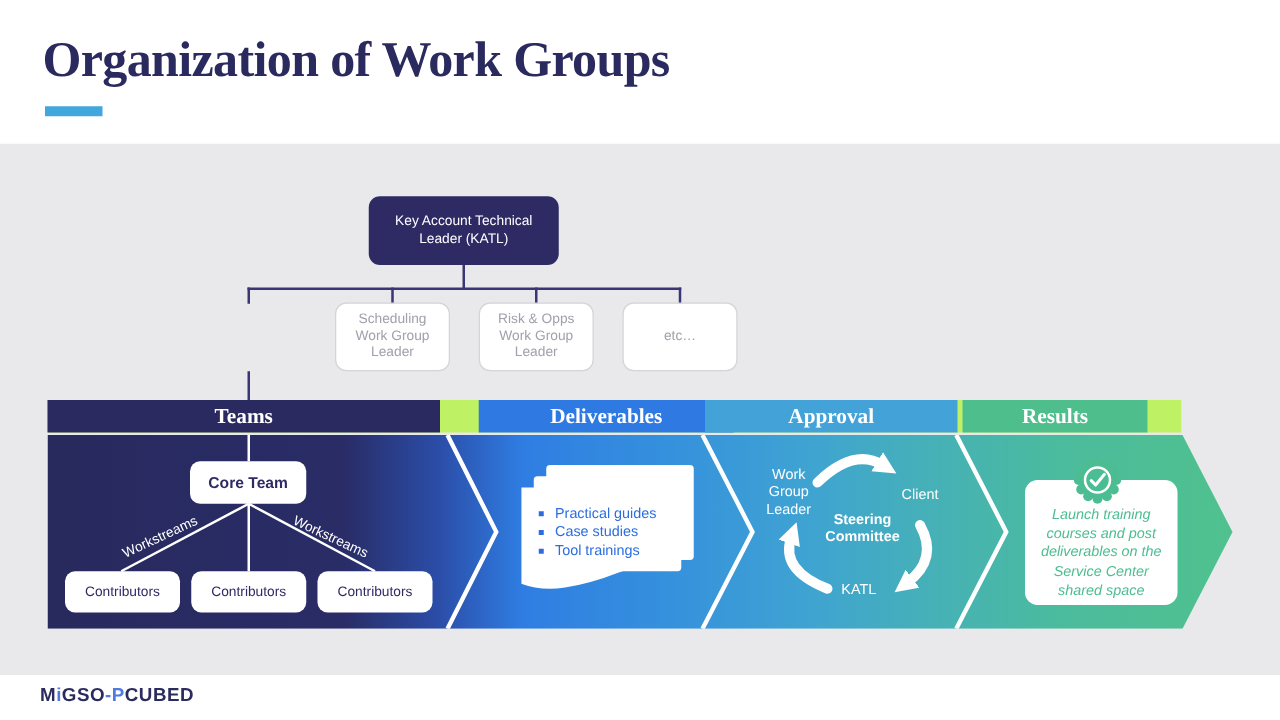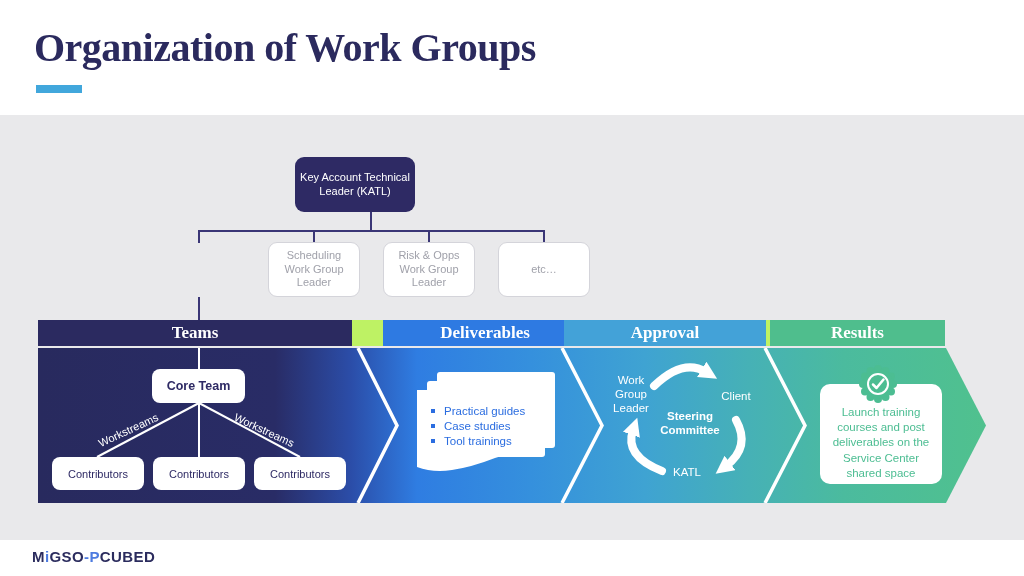--- a/index.html
+++ b/index.html
@@ -18,42 +18,42 @@
     position:absolute; left:36px; top:85px; width:46px; height:8px; background:#41a7dc;
   }
   
   .content-bg { position:absolute; left:0; top:115px; width:1024px; height:425px; background:#e9e9eb; }
 
   
   .org-box {
     position:absolute; border-radius:9px; display:flex; align-items:center; justify-content:center;
     text-align:center; font-size:11px; line-height:1.25; padding:4px;
   }
-  .org-root { left:295px; top:157px; width:120px; height:55px; background:#2e2a64; color:#ffffff; }
+  .org-root { left:295px; top:157px; width:152px; height:55px; background:#2e2a64; color:#ffffff; }
   .org-child { width:92px; height:55px; top:242px; background:#ffffff; }
   .org-child.hl { border:2px solid #2e2a64; color:#2e2a64; }
   .org-child.dim { border:1px solid #d4d4da; color:#a0a1aa; }
   .c0 { left:153px; } .c1 { left:268px; } .c2 { left:383px; } .c3 { left:498px; }
   .conn { position:absolute; background:#3a3676; }
   .conn-v-root { left:370px; top:212px; width:2px; height:19px; }
   .conn-h     { left:198px; top:230px; width:347px; height:2px; }
   .conn-stub  { top:230px; width:2px; height:13px; }
   .s0 { left:198px; } .s1 { left:313px; } .s2 { left:428px; } .s3 { left:543px; }
   .conn-cost  { left:198px; top:297px; width:2px; height:24px; }
 
   
   .stage-band { position:absolute; left:38px; top:320px; width:907px; height:26px; background:#bef264; }
   .stage-hd {
     position:absolute; top:0; height:26px; line-height:26px; text-align:center; color:#ffffff;
     font-family:"Liberation Serif", serif; font-weight:700; font-size:17px;
   }
   .hd-teams    { left:0;     width:314px; background:#2b2a60; }
   .hd-deliv    { left:318px; width:204px; background:#2e7ae2;margin-left:27px; }
   .hd-approval { left:526px; width:202px; background:#43a2d8; }
-  .hd-results  { left:732px; width:175px; background:#4fbe8d; }
+  .hd-results  { left:732px; width:148px; background:#4fbe8d; }
 
   
   .body-svg { position:absolute; left:38px; top:348px; }
 
   .white-box {
     position:absolute; background:#ffffff; border-radius:8px; display:flex; align-items:center;
     justify-content:center; text-align:center; color:#2e2a64;
   }
   .core-team { left:152px; top:369px; width:93px; height:34px; font-weight:700; font-size:12.5px; }
   .contrib { top:457px; width:92px; height:33px; font-size:11px; }
@@ -77,20 +77,21 @@
   .lbl-wgl      { left:603px; top:374px; width:56px; }
   .lbl-client   { left:714px; top:390px; width:44px; }
   .lbl-steering { left:652px; top:410px; width:76px; font-weight:700; }
   .lbl-katl     { left:664px; top:466px; width:46px; }
 
   
   .results-box {
     position:absolute; left:820px; top:384px; width:122px; height:100px; background:#ffffff;
     border-radius:10px; color:#4cbd92; font-size:11.5px; line-height:1.32; text-align:center;
     padding:21px 8px 16px 8px;
+    font-style:italic;
   }
   .badge-svg { position:absolute; left:856px; top:362px; }
 
   
   .logo { position:absolute; left:32px; top:548px; font-size:15px; font-weight:700; letter-spacing:0.4px; white-space:nowrap; }
   .logo .navy { color:#2b2c5e; }
   .logo .blue { color:#4d7be0; }
 </style>
 </head>
 <body>

